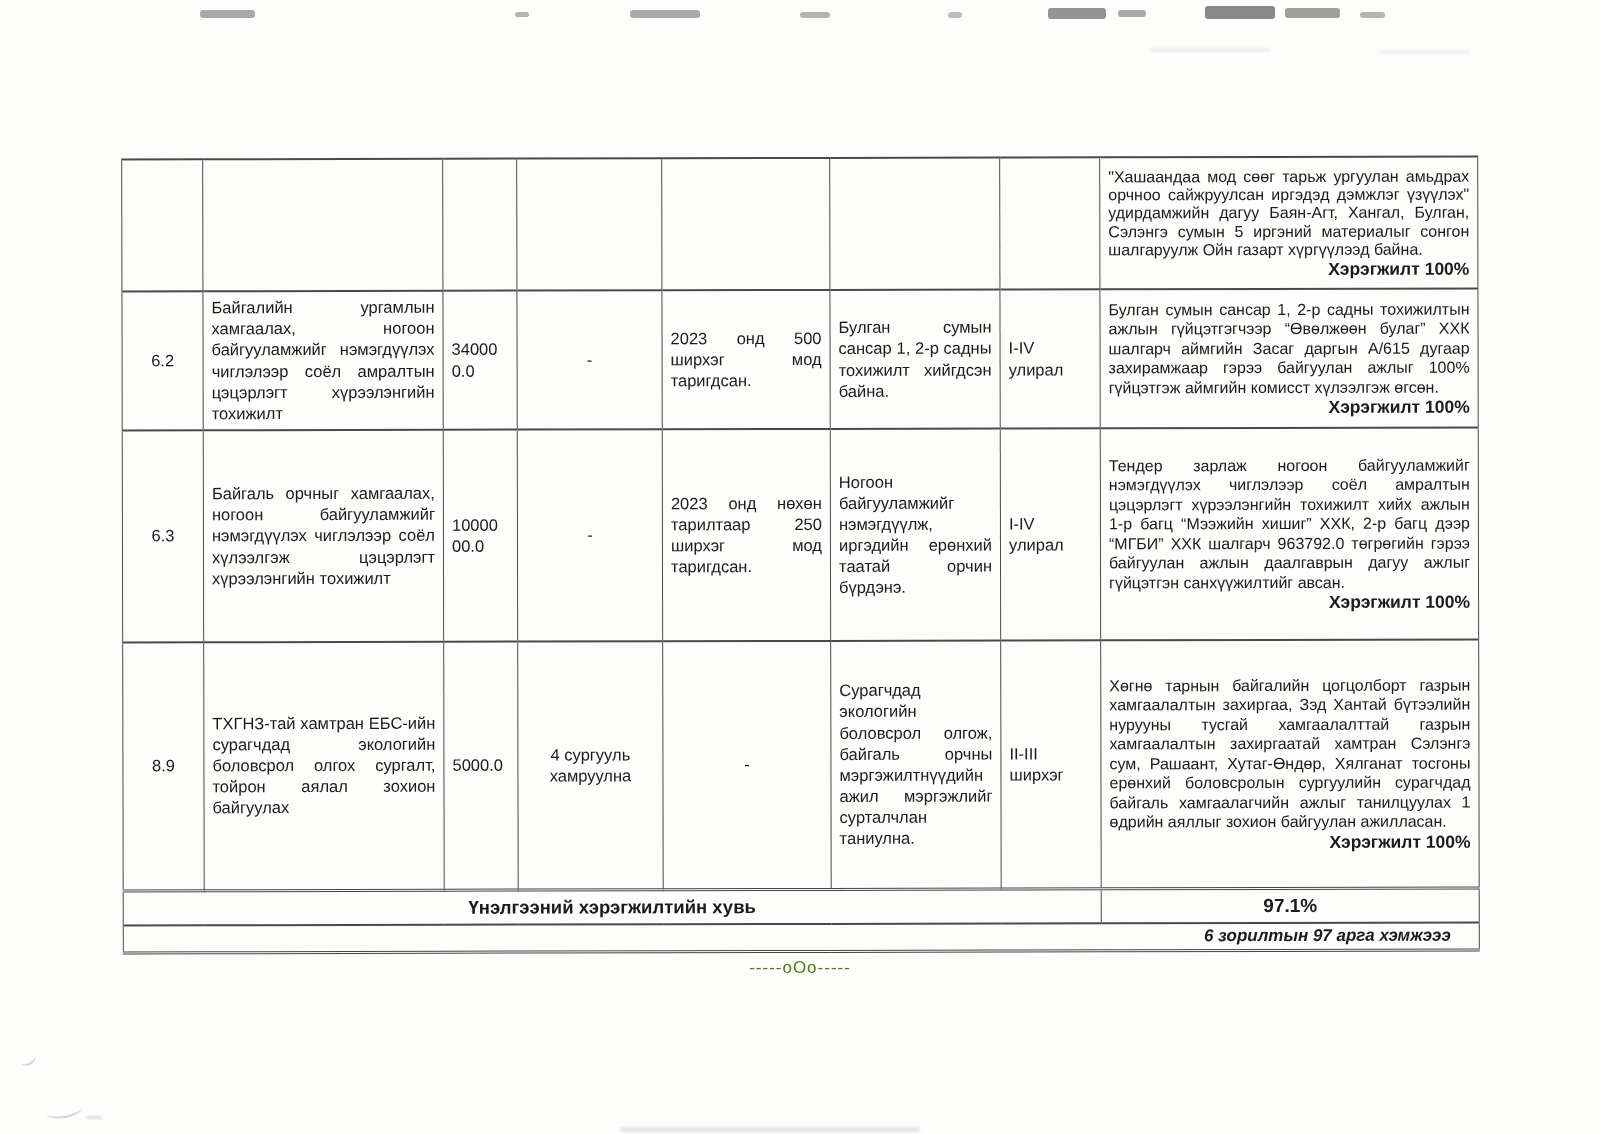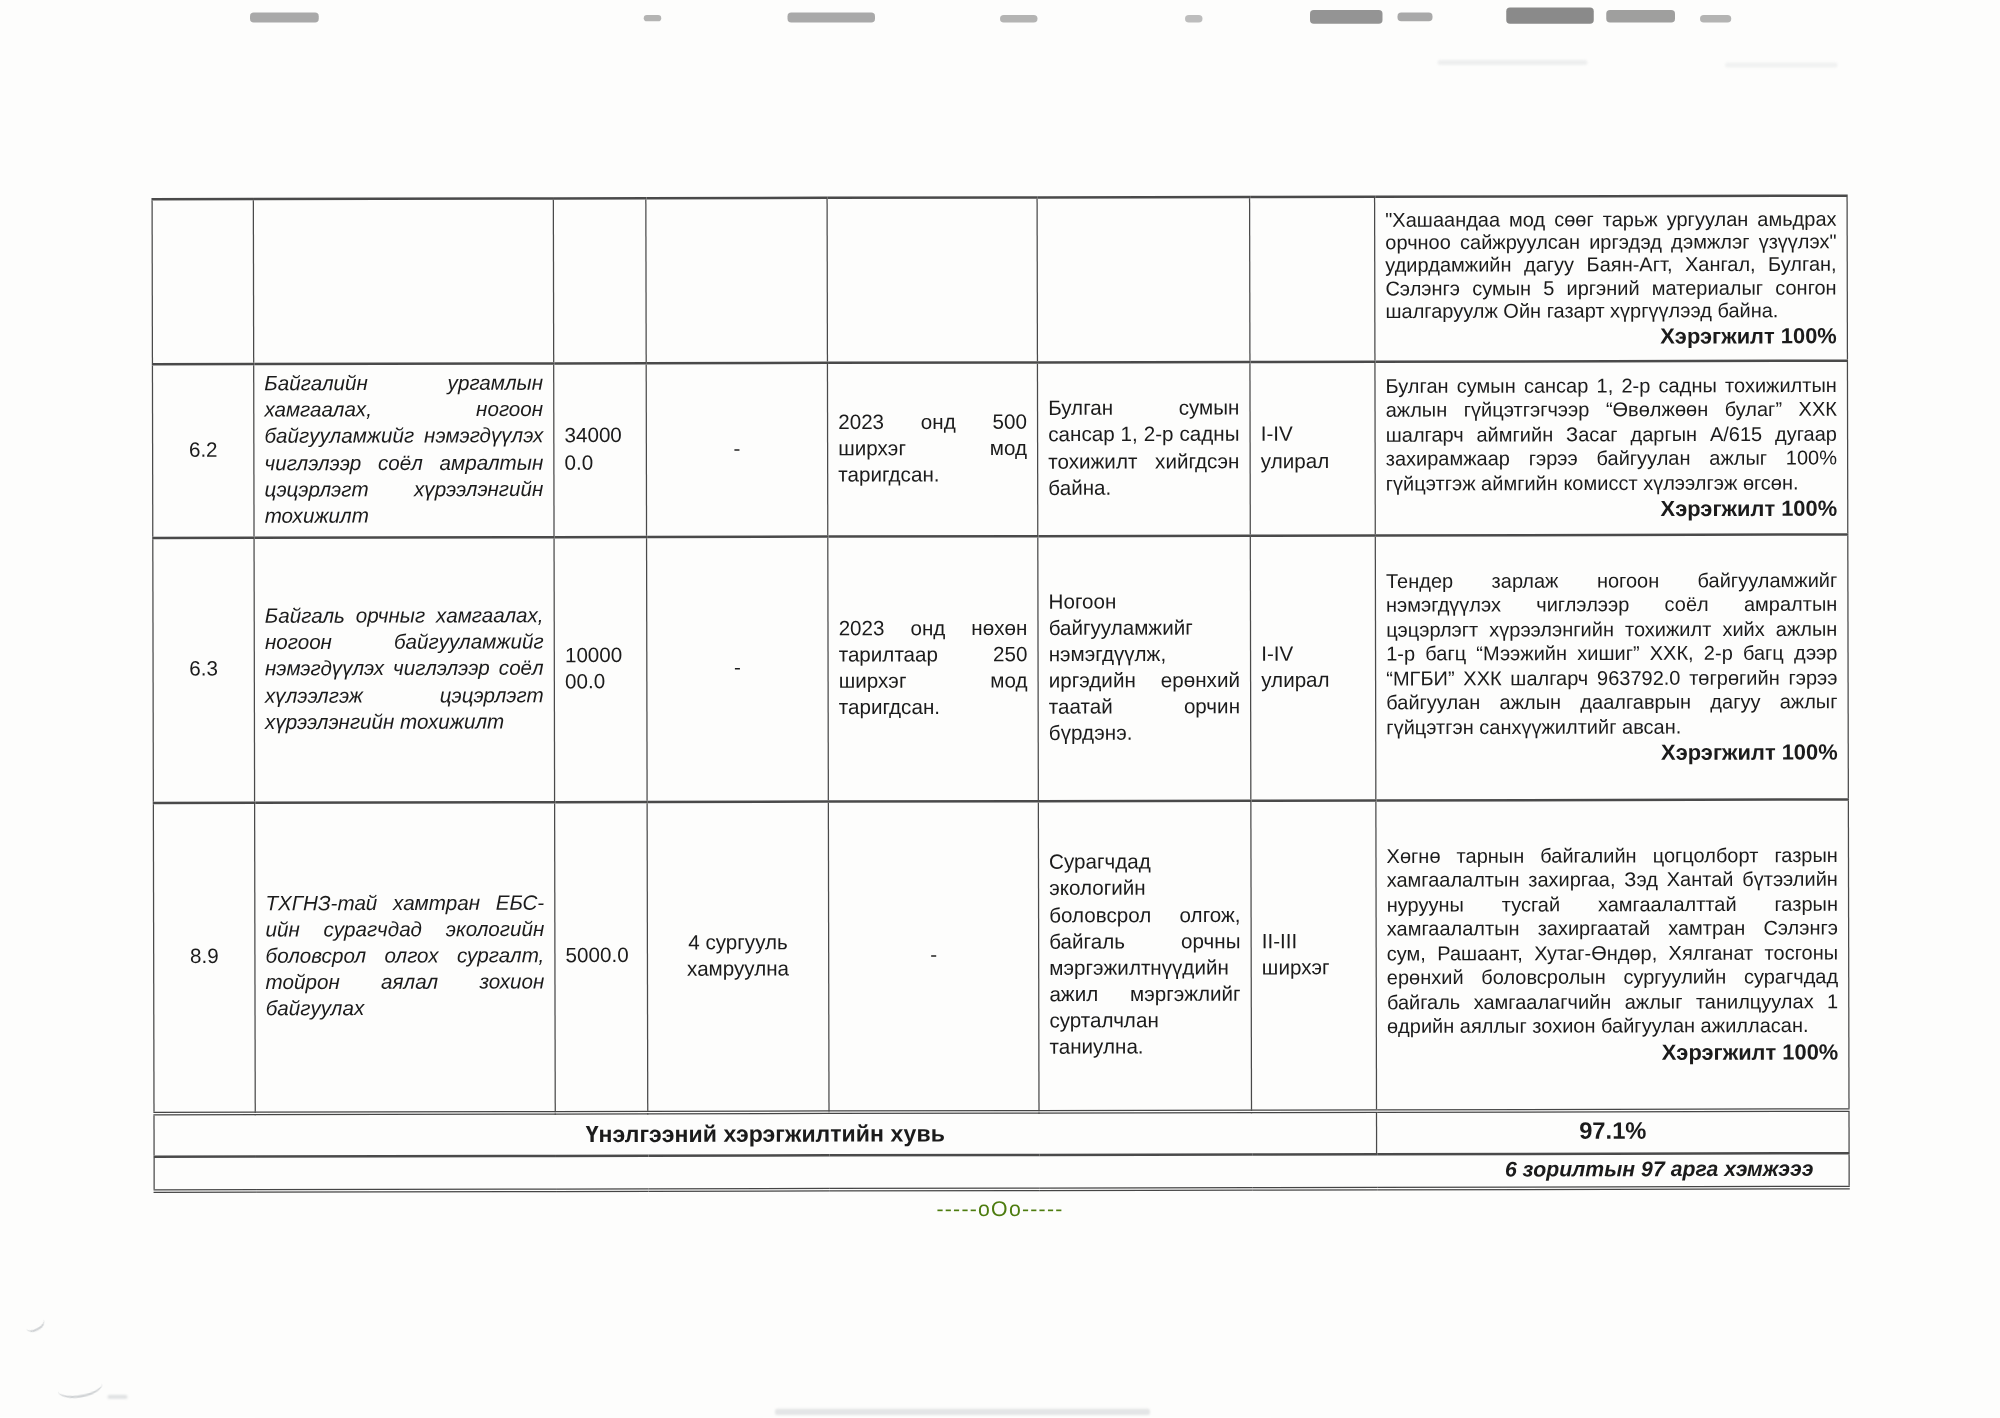--- a/index.html
+++ b/index.html
@@ -35,21 +35,21 @@
     border-bottom-width:2px;
     padding:4px 8px;
     vertical-align:middle;
     overflow:hidden;
   }
   col.c1{width:81px;}  col.c2{width:240px;} col.c3{width:74px;}
   col.c4{width:145px;} col.c5{width:168px;} col.c6{width:170px;}
   col.c7{width:100px;} col.c8{width:378px;}
 
   td.num{text-align:center;margin-top:37px;}
-  td.activity{text-align:justify;padding:6px 11px;font-style:italic;}
+  td.activity{text-align:justify;padding:6px 11px;}
   td.budget{text-align:left;padding:4px 4px;word-spacing:2px;}
   td.center{text-align:center;}
   td.just{text-align:justify;padding:6px 10px;}
   td.bw{overflow-wrap:anywhere;word-break:break-word;}
   td.quarter{text-align:left;border-radius:18px;}
   td.impl{
     vertical-align:top;
     padding:5px 13px 3px 13px;
     font-size:16px;
     line-height:19.5px;

